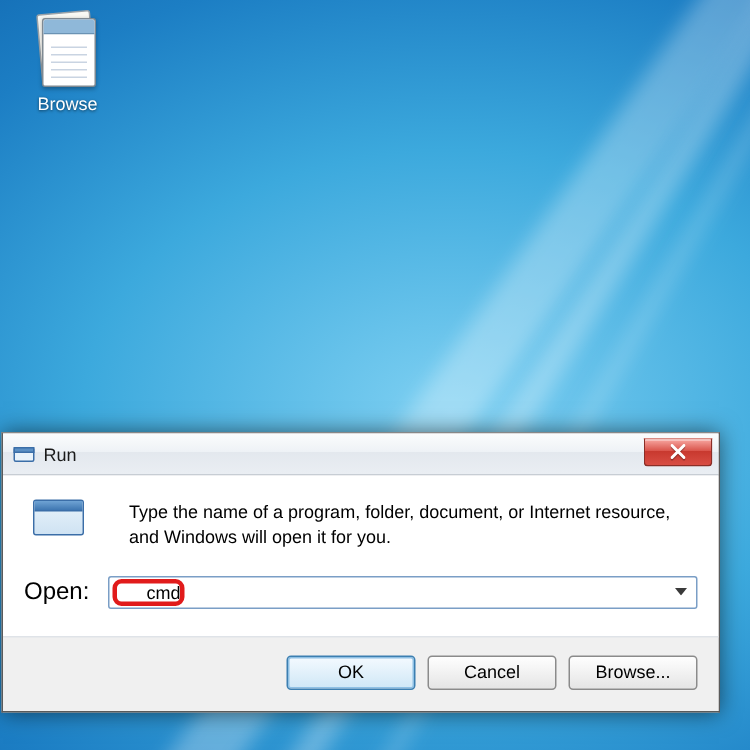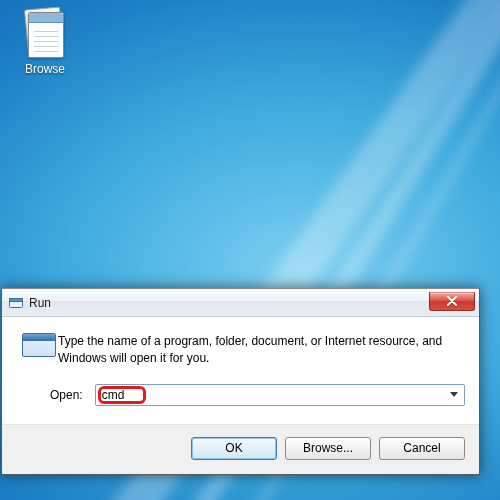--- a/index.html
+++ b/index.html
@@ -88,45 +88,45 @@
     display:flex; align-items:center; justify-content:center;
     color:#fff; cursor:pointer;
     box-shadow: inset 0 1px 0 rgba(255,255,255,0.35);
   }
   .close-btn svg { filter: drop-shadow(0 1px 0 rgba(0,0,0,0.3)); }
 
   .client {
     background:#ffffff;
     padding: 16px 14px 12px 14px;
   }
-  .desc-row { display:flex; align-items:flex-start; gap:0; margin-bottom:16px; padding-left:6px;}
+  .desc-row { display:flex; align-items:flex-start; gap:28px; margin-bottom:16px; padding-left:6px;}
   .run-icon {
     flex:0 0 36px; height:30px; position:relative;
   }
   .run-icon .winrect {
     width:34px; height:24px; border:1px solid #3b6ea8; border-radius:2px;
     background: linear-gradient(to bottom,#e9f3fb,#cfe3f3);
     position:relative;
   }
   .run-icon .winrect::before{
     content:""; position:absolute; top:0; left:0; right:0; height:6px;
     background:linear-gradient(to bottom,#6fa3d4,#3f77b2);
     border-bottom:1px solid #3b6ea8;
   }
   .desc { font-size:12px; line-height:1.45; color:#000; }
 
   .open-row { display:flex; align-items:center; gap:12px; padding:0 0 6px 0;}
-  .open-label { font-size:12px;margin-left:34px; }
+  .open-label { font-size:16px; }
   .combo {
     flex:1; position:relative;
     border:1px solid #7a9ec6;
     background:#fff;
     height:22px;
     border-radius:2px;
-    display:flex; align-items:center;
+    display:flex; align-items:center;padding-left:19px;
   }
   .combo input {
     border:0; outline:0; background:transparent; font:inherit;
     height:100%; padding:0 6px; width: calc(100% - 18px);
   }
   .combo .arrow {
     width:16px; display:flex; align-items:center; justify-content:center; color:#3a3a3a;
     cursor:pointer;
   }
   .highlight-box {
@@ -213,16 +213,16 @@
               <path d="M0 0 L8 0 L4 5 Z" fill="#3a3a3a"></path>
             </svg>
         </span>
         <div class="highlight-box"></div>
       </div>
     </div>
   </div>
 
   <div class="button-row">
     <button class="btn default">OK</button>
+    <button class="btn">Cancel</button>
     <button class="btn">Browse...</button>
-    <button class="btn">Cancel</button>
   </div>
 </div>
 
 </body></html>

